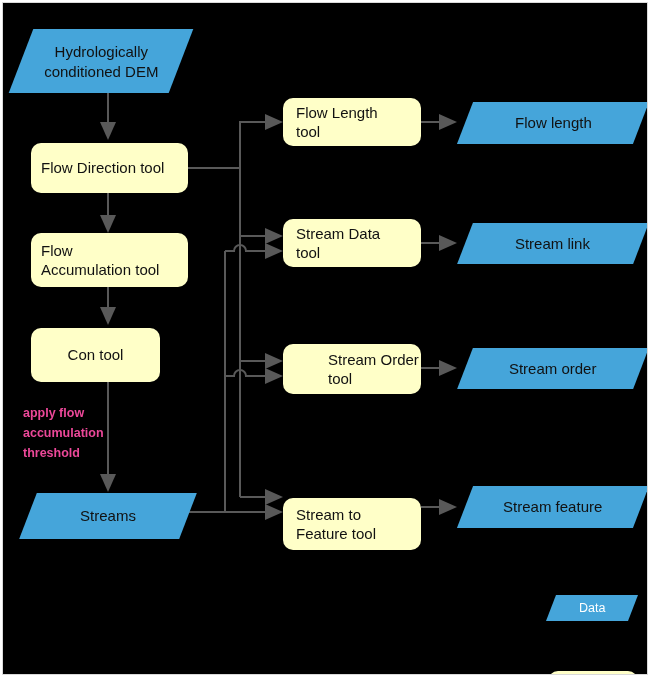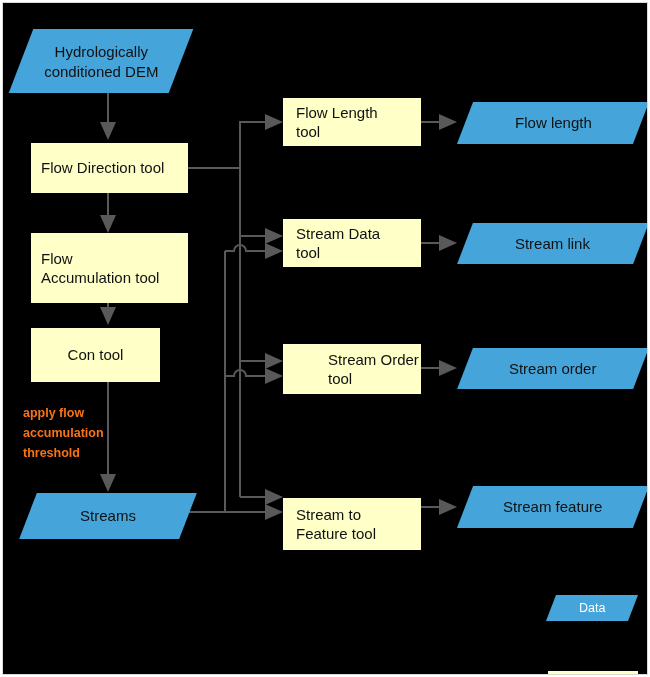--- a/index.html
+++ b/index.html
@@ -26,30 +26,30 @@
     color: #111111;
     font-size: 15px;
     line-height: 1.3;
   }
 
   
   .data { background: #45a5da; transform: skewX(-21deg); }
   .data .label { transform: skewX(21deg); text-align: center; display: block; }
 
   
-  .process { background: #ffffc8; }
+  .process { background: #ffffc8; border-radius: 10px; }
   .process.left-align { justify-content: flex-start; padding-left: 10px; }
   .process.tool-right { justify-content: flex-start; padding-left: 13px; }
 
   .label { display: block; }
 
   .annotation {
     position: absolute;
     left: 20px; top: 400px; width: 96px;
-    color: #f97316;
+    color: #ec4899;
     font-weight: bold;
     font-size: 12.5px;
     line-height: 1.6;
   }
 
   .legend-data .label { color: #ffffff; font-size: 12.5px; }
   .legend-process { font-size: 12.5px; }
 </style>
 </head>
 <body>
@@ -89,21 +89,21 @@
   </svg>
 
   <div class="shape data" style="left:18px; top:26px; width:160px; height:64px;">
     <span class="label" style="width:135px;">Hydrologically conditioned DEM</span>
   </div>
 
   <div class="shape process left-align" style="left:28px; top:140px; width:157px; height:50px;">
     <span class="label">Flow Direction tool</span>
   </div>
 
-  <div class="shape process left-align" style="left:28px; top:230px; width:157px; height:70px;">
+  <div class="shape process left-align" style="left:28px; top:230px; width:157px; height:54px;">
     <span class="label" style="width:125px;">Flow Accumulation tool</span>
   </div>
 
   <div class="shape process" style="left:28px; top:325px; width:129px; height:54px;">
     <span class="label">Con tool</span>
   </div>
 
   <div class="annotation">apply flow accumulation threshold</div>
 
   <div class="shape data" style="left:25px; top:490px; width:160px; height:46px;">

